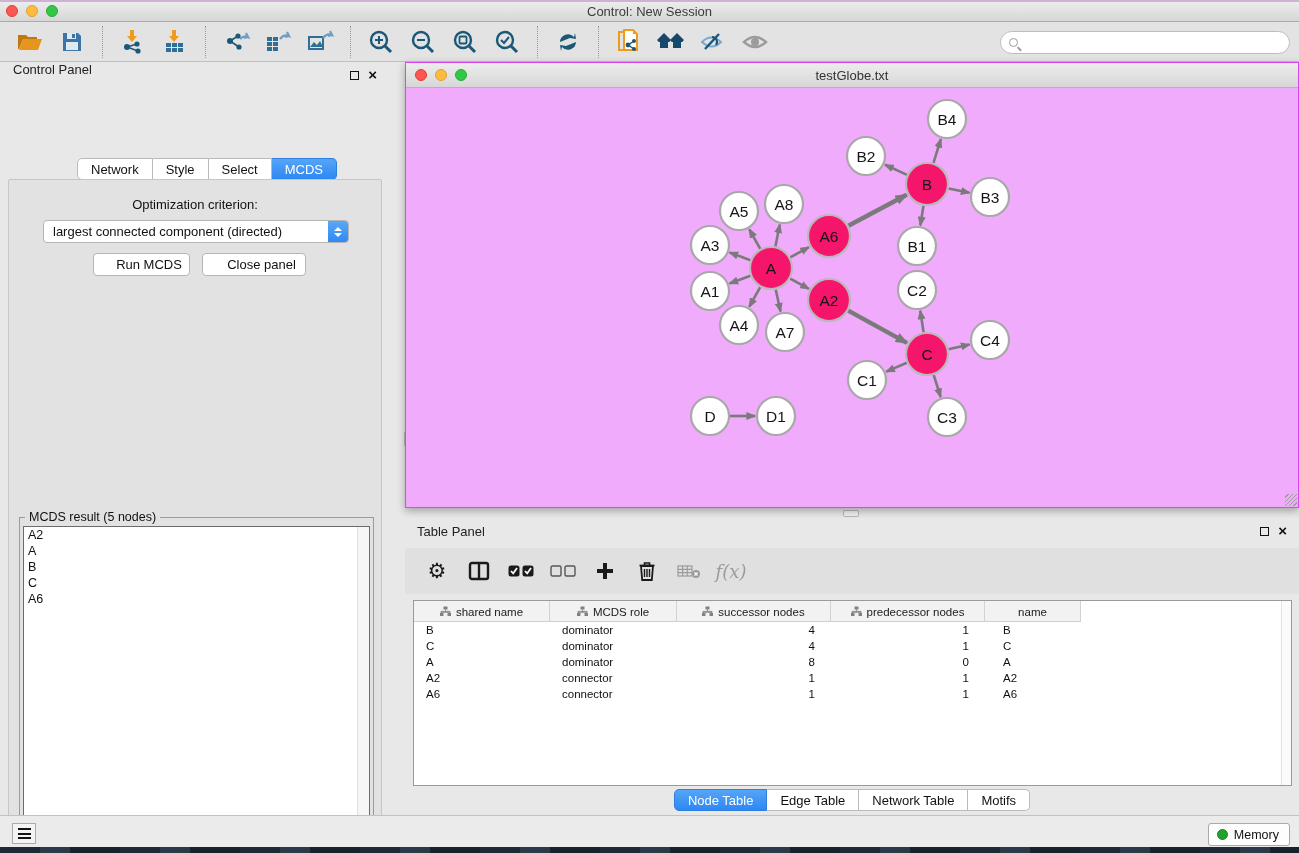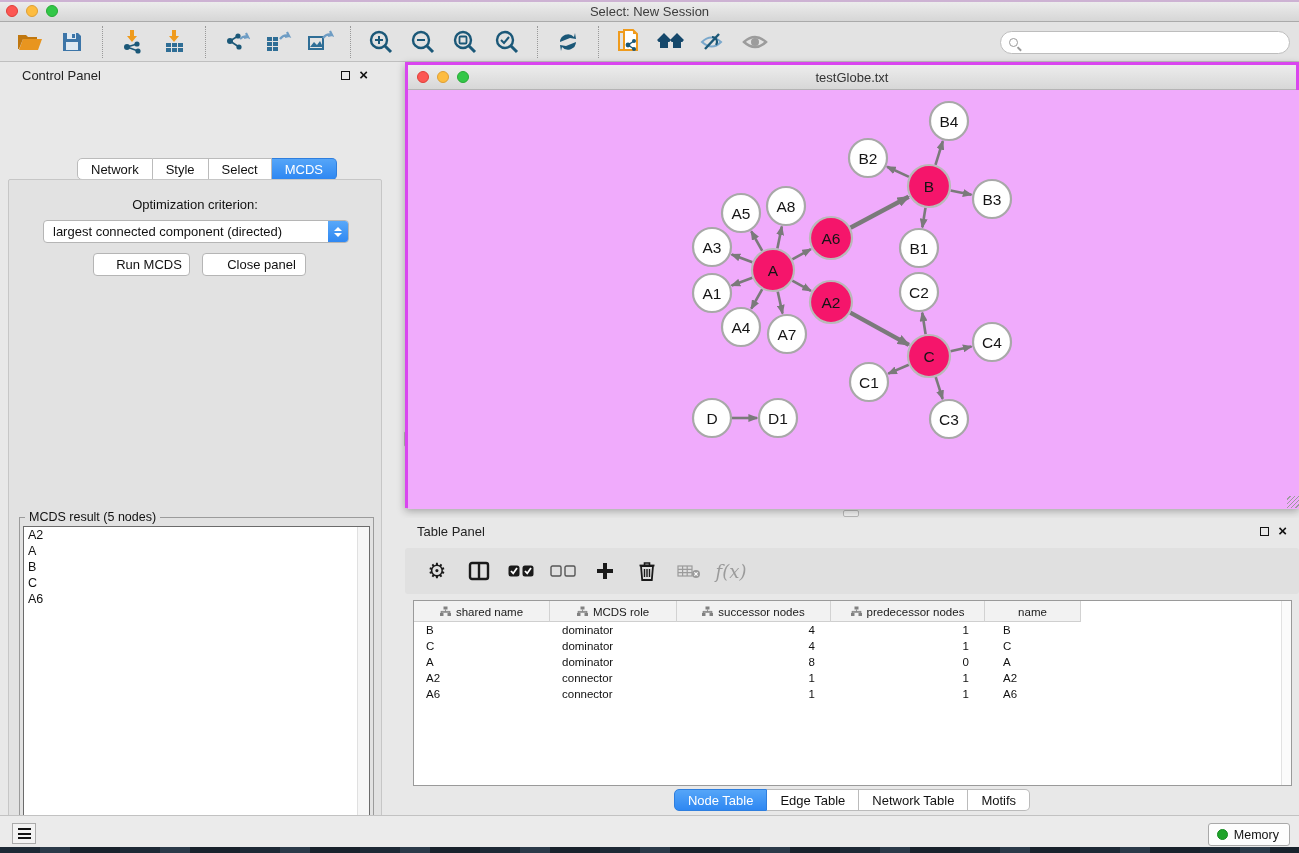--- a/index.html
+++ b/index.html
@@ -23,21 +23,21 @@
   .tb-group { display:flex; align-items:center; height:34px; padding:0 9px; }
   .tb-sep { width:1px; height:32px; border-left:1px dotted #999; }
   .tb-btn { width:42px; height:32px; display:flex; align-items:center; justify-content:center; cursor:default; }
   #search-wrap { position:absolute; left:1000px; top:9px; width:290px; height:23px; background:#fff;
     border:1px solid #bdbdbd; border-radius:12px; display:flex; align-items:center; padding-left:8px; }
   .mag { width:9px; height:9px; border:1.5px solid #9a9a9a; border-radius:50%; position:relative; }
   .mag::after { content:""; position:absolute; width:5px; height:1.5px; background:#9a9a9a; transform:rotate(45deg); left:7px; top:9px; }
 
   
   #control-panel { left:0; top:62px; width:390px; height:753px; background:#e8e8e8; }
-  #cp-header { height:26px; display:flex; align-items:center; padding:0 22px; }
+  #cp-header { height:26px; display:flex; padding:0 13px; }
   #cp-header .ttl { font-size:13px; color:#222; flex:1; }
   .win-mini { display:flex; gap:9px; align-items:center; }
   .sq-icon { width:9px; height:9px; border:1.6px solid #111; display:inline-block; }
   .x-icon { font-size:15px; font-weight:700; color:#111; line-height:10px; }
   #cp-tabs { position:absolute; left:77px; top:96px; display:flex; }
   .seg-tab { height:22px; padding:0 13px; background:#fff; border:1px solid #bbb; border-left:none;
     font-size:13px; color:#111; display:flex; align-items:center; cursor:default; }
   .seg-tab:first-child { border-left:1px solid #bbb; border-radius:5px 0 0 5px; }
   .seg-tab:last-child { border-radius:0 5px 5px 0; }
   .seg-tab.active { background:linear-gradient(#55a5f8,#2e87f2); border-color:#2e7ede; color:#fff; }
@@ -60,21 +60,21 @@
   #mcds-legend { position:absolute; left:5px; top:-8px; background:#e2e2e2; padding:0 4px; font-size:12.5px; color:#111; }
   #mcds-list { position:absolute; left:3px; top:8px; width:347px; height:327px; background:#fff; border:1px solid #6b6b6b; overflow:hidden; }
   #mcds-list .row { font-size:12.5px; color:#111; line-height:16px; padding-left:4px; }
   #mcds-scroll { position:absolute; right:0; top:0; width:12px; height:100%; background:#f6f6f6; border-left:1px solid #e0e0e0; }
 
   
   #v-divider-grip { left:404px; top:431px; width:11px; height:16px; background:#f1f1f1; border:1px solid #b8b8b8; border-radius:2px; }
   #h-divider-grip { left:843px; top:510px; width:16px; height:7px; background:#f1f1f1; border:1px solid #b8b8b8; border-radius:2px; }
 
   
-  #net-window { left:405px; top:62px; width:894px; height:446px; border:3px solid #d946ef;
+  #net-window { left:405px; top:62px; width:894px; height:446px; border:1px solid #d946ef;
     box-shadow:0 3px 8px rgba(0,0,0,.30); background:#fff; }
   #net-titlebar { height:25px; background:linear-gradient(#ededed,#d7d7d7); border-bottom:1px solid #b4b4b4;
     position:relative; display:flex; align-items:center; }
   #net-titlebar .lights { position:absolute; left:9px; top:6px; display:flex; gap:8px; }
   #net-titlebar .lights .tl-dot { width:12px; height:12px; }
   #net-title { width:100%; text-align:center; font-size:13px; color:#333; }
   #net-canvas { position:relative; width:892px; height:419px; background:#f0abfc; overflow:hidden; }
   #graph-svg { position:absolute; left:0; top:0; }
   #resize-grip { position:absolute; right:1px; bottom:1px; width:12px; height:12px;
     background:repeating-linear-gradient(135deg, transparent 0 2px, #9c9c9c 2px 3px); }
@@ -116,21 +116,21 @@
 <body>
 
 <div id="app">
 
   <div id="titlebar" class="abs">
     <div class="abs" style="left:6px; top:5px; display:flex; gap:8px;">
       <span class="tl-dot tl-red"></span>
       <span class="tl-dot tl-yellow"></span>
       <span class="tl-dot tl-green"></span>
     </div>
-    <div class="title">Select: New Session</div>
+    <div class="title">Control: New Session</div>
   </div>
 
   <div id="toolbar" class="abs">
     <div class="tb-group">
       <div class="tb-btn">
         <svg width="26" height="22" viewBox="0 0 26 22">
             <path d="M2 19 L6 8 H25 L21 19 Z" fill="#e8951f"></path>
             <path d="M1 18 V4 h8 l2 2 h9 v2 H6 L2 18 Z" fill="#c0770f"></path>
           </svg>
       </div>

